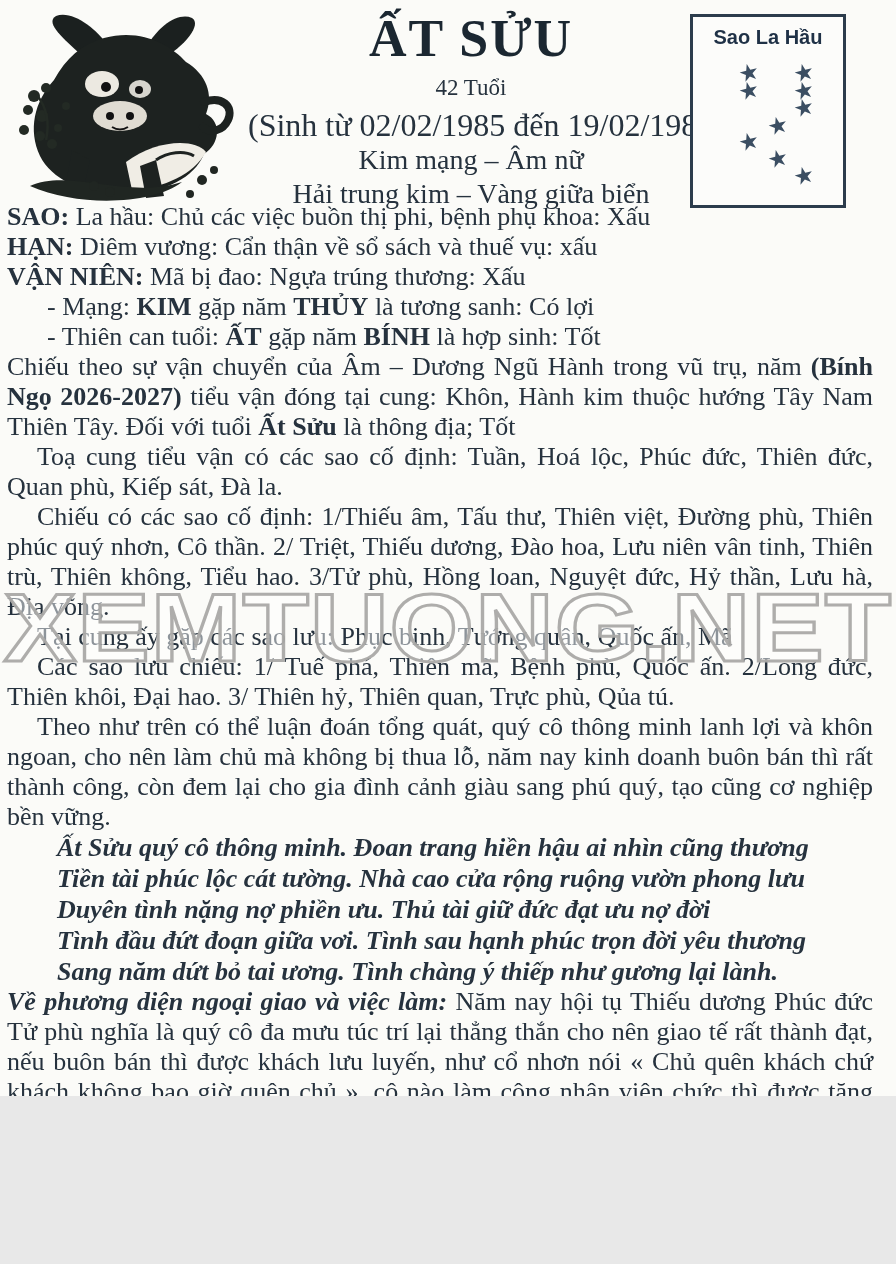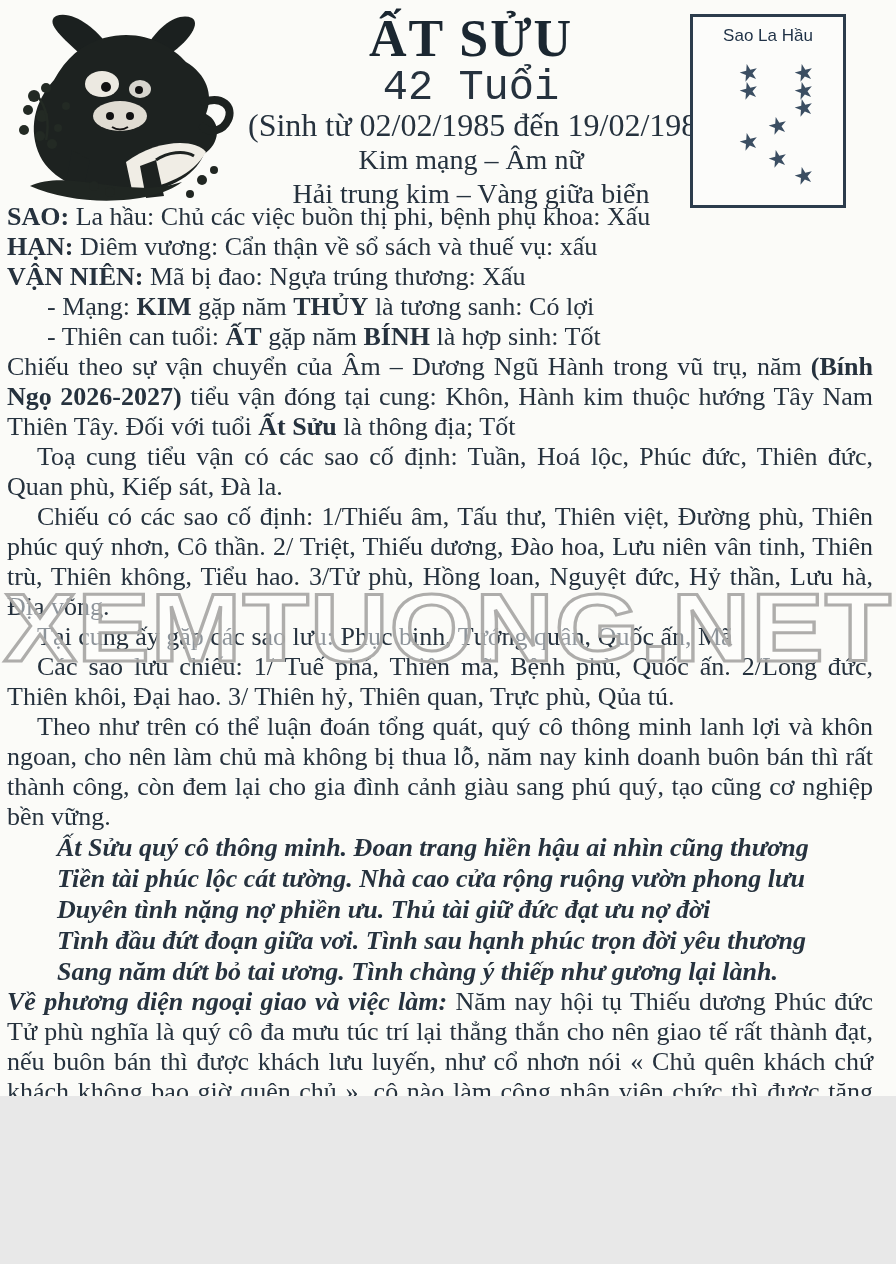--- a/index.html
+++ b/index.html
@@ -6,28 +6,28 @@
   .page{
     position:relative;width:896px;height:1096px;background:#fbfbf8;
     overflow:hidden;font-family:"Liberation Serif","DejaVu Serif",serif;
     color:#26323e;margin:0 auto;
   }
   
   .ox{position:absolute;left:6px;top:10px;width:232px;height:202px;}
   .title-block{position:absolute;left:248px;top:10px;width:446px;text-align:center;}
   .title-block>div{white-space:nowrap;}
   .title{font-size:52px;font-weight:bold;letter-spacing:2px;color:#1b2731;line-height:58px;}
-  .sub-age{font-size:42px;line-height:40px;font-family:Liberation Mono, monospace;}
+  .sub-age{font-size:23px;line-height:40px;}
   .sub-birth{font-size:32px;line-height:35px;}
   .sub-menh{font-size:28px;line-height:34px;}
   
   .star-box{position:absolute;left:690px;top:14px;width:156px;height:194px;
     border:3px solid #2c3c4c;background:#fcfcfa;box-sizing:border-box;}
   .star-box-title{position:relative;text-align:center;margin-top:9px;
-    font-family:"Liberation Sans",sans-serif;font-weight:normal;font-size:17px;color:#1f3146;z-index:2;}
+    font-family:"Liberation Sans",sans-serif;font-weight:bold;font-size:20px;color:#1f3146;z-index:2;}
   .star-field{position:absolute;left:0;top:0;right:0;bottom:0;}
   .star{position:absolute;font-size:23px;color:#3b4e62;transform:translate(-50%,-50%) rotate(-14deg);}
   
   .body-text{position:absolute;left:7px;top:202px;width:866px;font-size:26px;line-height:30px;z-index:1;}
   .body-text p{margin:0;}
   .b{font-weight:bold;}
   .bi{font-weight:bold;font-style:italic;}
   .dash{padding-left:40px;}
   .ind{text-indent:30px;}
   .just{text-align:justify;}

